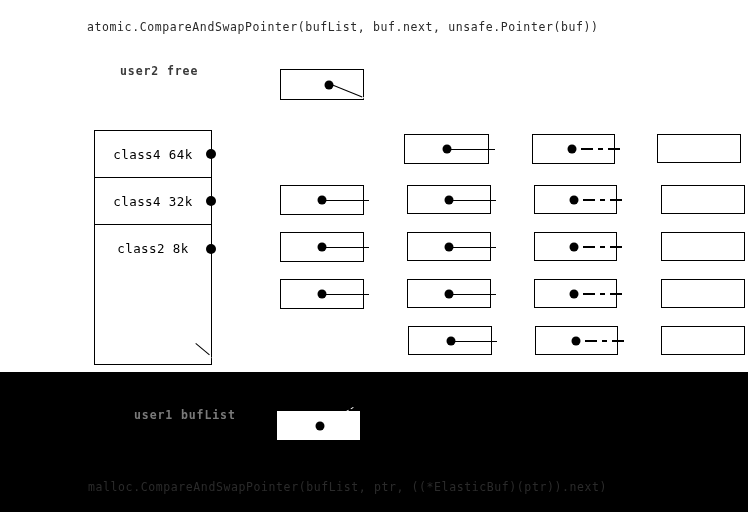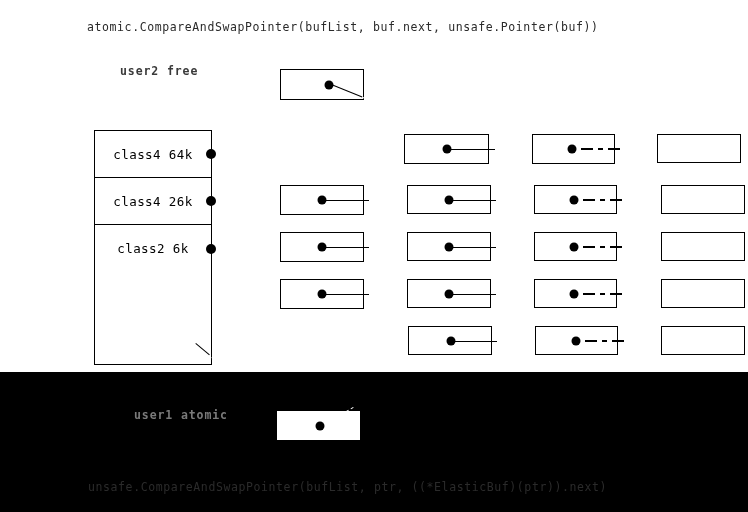--- a/index.html
+++ b/index.html
@@ -189,44 +189,44 @@
 
   <div class="user-label" id="label-user2">user2 free</div>
 
   <div class="box node" id="box-free">
     <span class="dot" style="left:48px;"></span>
   </div>
 
   <div class="diag black" style="left:329px; top:83px; width:36px; transform: rotate(22deg);"></div>
   <div class="diag" style="left:363px; top:97px; width:7px; transform: rotate(22deg); border-top-color:#ffffff;"></div>
 
-  <div class="user-label" id="label-user1">user1 atomic</div>
+  <div class="user-label" id="label-user1">user1 bufList</div>
 
   <div class="box node" id="box-malloc">
     <span class="dot" style="left:43px;"></span>
   </div>
 
   <div class="diag dashed black" style="left:322px; top:425px; width:22px; transform: rotate(-30deg);"></div>
   <div class="diag dashed" style="left:341px; top:414px; width:14px; transform: rotate(-30deg); border-top-color:#ffffff;"></div>
 
   <div id="class-column">
 
     <div class="class-row">
       <span class="class-label">class4 64k</span>
       <span class="edge-dot"></span>
     </div>
 
     <div class="class-row">
-      <span class="class-label">class4 26k</span>
+      <span class="class-label">class4 32k</span>
       <span class="edge-dot"></span>
     </div>
 
 
     <div class="class-row">
-      <span class="class-label">class2 6k</span>
+      <span class="class-label">class2 8k</span>
       <span class="edge-dot"></span>
     </div>
 
 
   </div>
 
   <div class="diag black" style="left:196px; top:343px; width:18px; transform: rotate(40deg);"></div>
   <div class="diag" style="left:212px; top:357px; width:8px; transform: rotate(40deg); border-top-color:#ffffff;"></div>
 
   <div class="box node" style="left:404px; top:134px; width:85px; height:30px;">
@@ -284,15 +284,15 @@
   <div class="box node" style="left:408px; top:326px; width:84px; height:29px;">
     <span class="dot" style="left:42px;"></span>
     <span class="wire" style="left:42px; width:46px;"></span>
   </div>
   <div class="box node" style="left:535px; top:326px; width:83px; height:29px;">
     <span class="dot" style="left:40px;"></span>
     <span class="wire dashdot" style="left:40px; width:49px; margin-top:-1px;"></span>
   </div>
   <div class="box node" style="left:661px; top:326px; width:84px; height:29px;"></div>
 
-  <div class="code-line" id="code-bottom">unsafe.CompareAndSwapPointer(bufList, ptr, ((*ElasticBuf)(ptr)).next)</div>
+  <div class="code-line" id="code-bottom">malloc.CompareAndSwapPointer(bufList, ptr, ((*ElasticBuf)(ptr)).next)</div>
 
 </div>
 
 </body></html>

